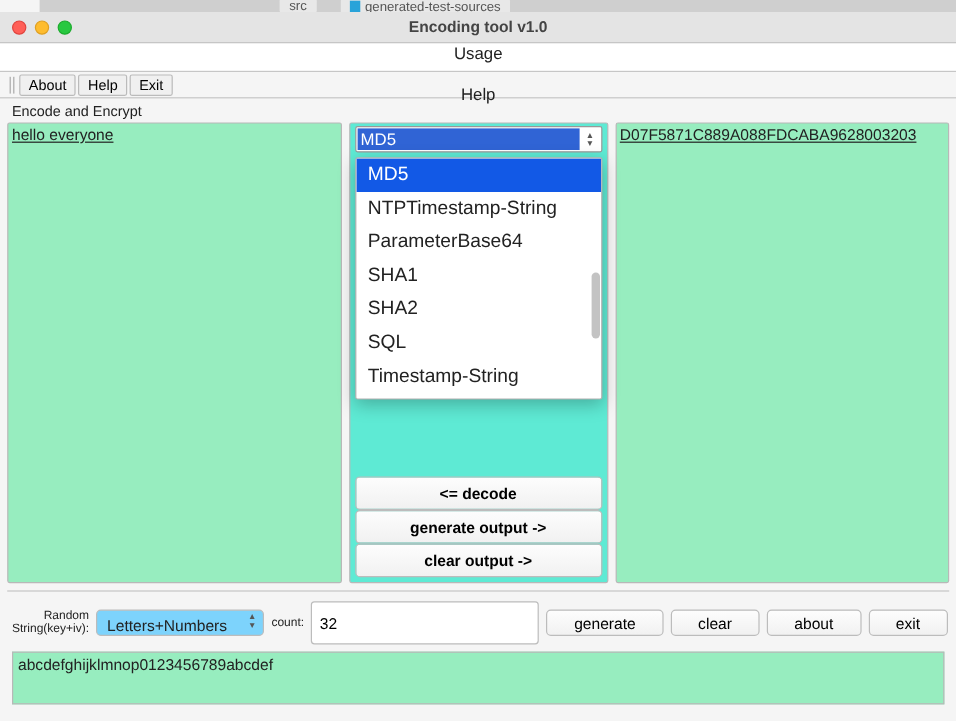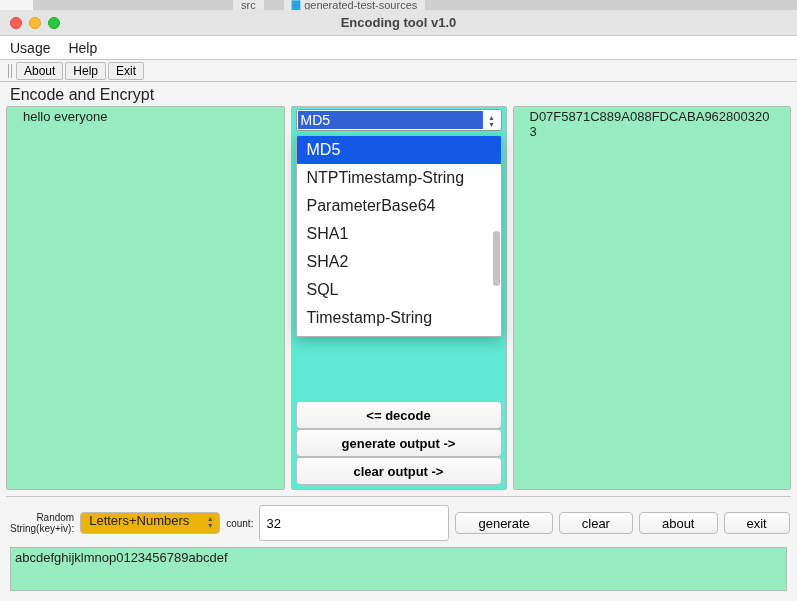--- a/index.html
+++ b/index.html
@@ -62,20 +62,21 @@
   }
   .menubar {
     height: 24px;
     background: #fff;
     border-bottom: 1px solid #c6c6c6;
     display: flex;
     align-items: center;
     padding: 0 10px;
     gap: 18px;
     font-size: 14px;
+    flex-direction: column;
   }
   .menubar .menu-item { cursor: default; }
   .toolbar {
     height: 22px;
     background: #f5f5f5;
     border-bottom: 1px solid #c6c6c6;
     display: flex;
     align-items: center;
     padding-left: 8px;
     gap: 0;
@@ -90,39 +91,40 @@
     font-size: 12px;
     padding: 1px 7px;
     background: #f0f0f0;
     border: 1px solid #bbb;
     border-radius: 2px;
     margin-right: 2px;
     cursor: default;
   }
   .section-label {
     padding: 4px 10px 2px;
-    font-size: 16px;
+    font-size: 12px;
   }
   .content {
     display: flex;
     gap: 6px;
     padding: 0 6px;
   }
   .col {
     border: 1px solid #b8b8b8;
     border-radius: 2px;
   }
   .col.left, .col.right {
     flex: 1;
     background: #97edbf;
     min-height: 384px;
-    padding: 2px 16px;
+    padding: 2px 3px;
     font-size: 13px;
     overflow: hidden;
     word-break: break-all;
+    text-decoration: underline;
   }
   .col.mid {
     width: 216px;
     background: #5eead4;
     display: flex;
     flex-direction: column;
     padding: 2px 4px 4px;
     gap: 0;
     position: relative;
   }
@@ -212,24 +214,24 @@
   }
   .bottom-row {
     display: flex;
     align-items: center;
     gap: 6px;
     padding: 0 4px 6px;
   }
   .bottom-row .label { font-size: 10px; text-align: right; }
   .select-lite {
     display: flex;
-    align-items: flex-start;
+    align-items: flex-end;
     border: 1px solid #bcbcbc;
     border-radius: 4px;
-    background: #eab308;
+    background: #7dd3fc;
     height: 22px;
     padding: 0 16px 0 8px;
     font-size: 13px;
     position: relative;
     min-width: 140px;
   }
   .select-lite .arrows {
     position: absolute;
     right: 3px;
     top: 2px;

